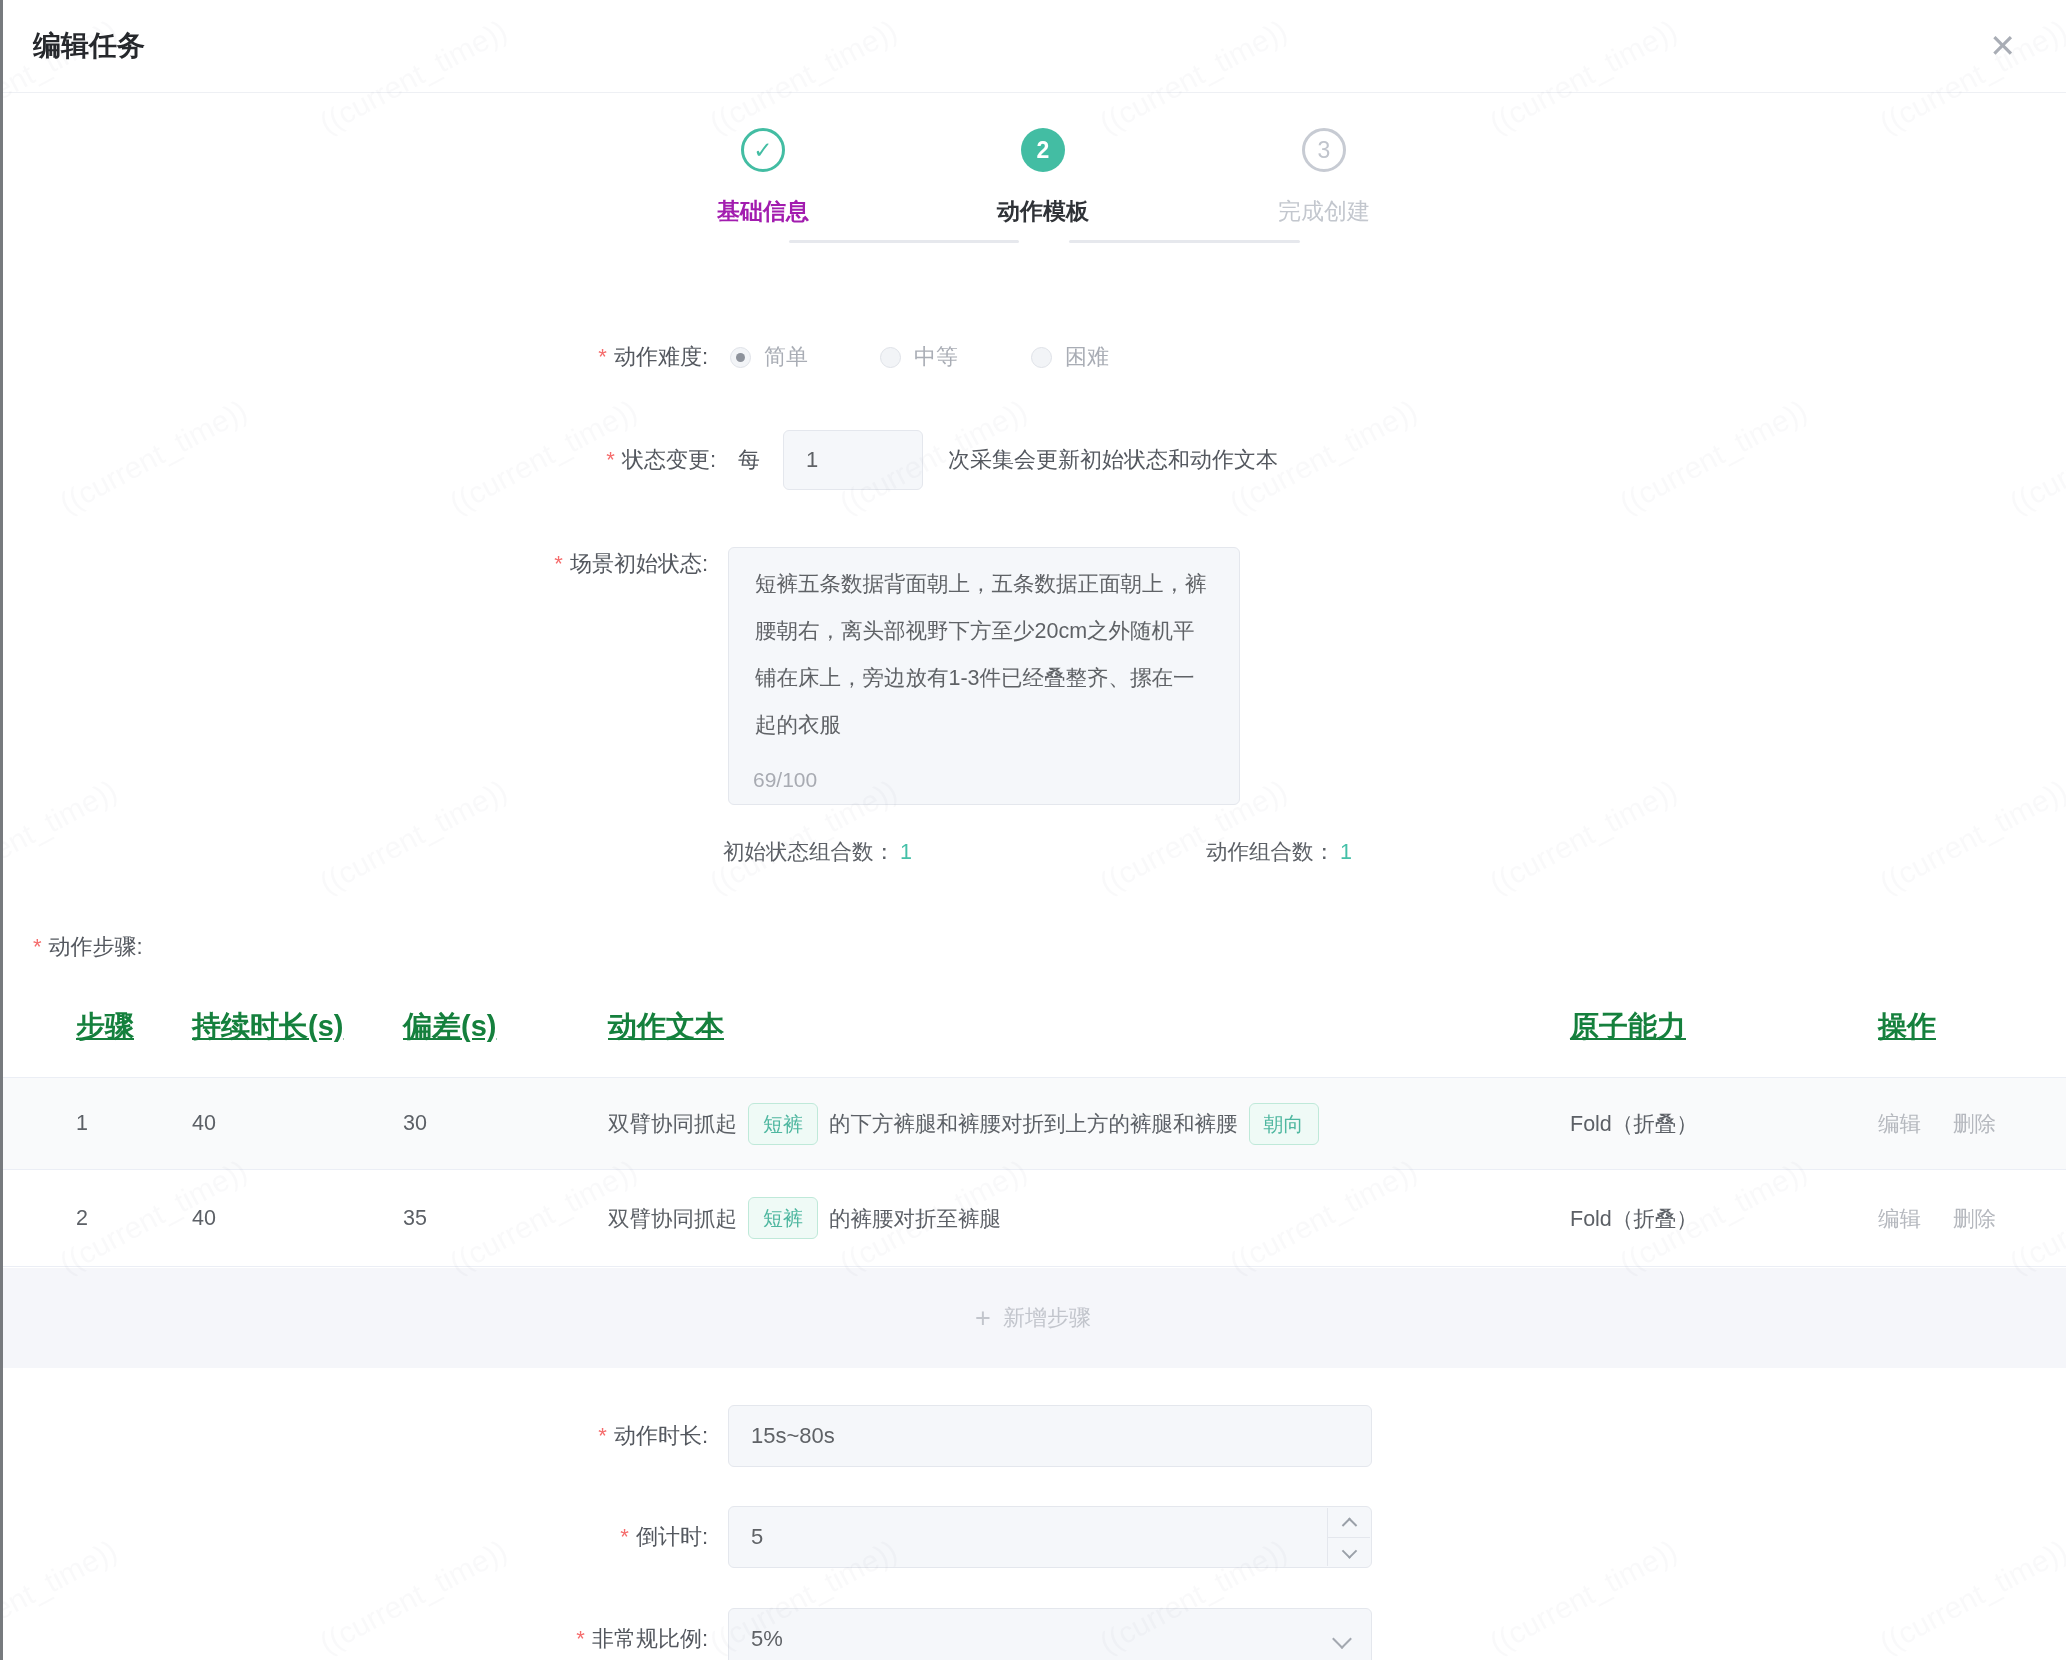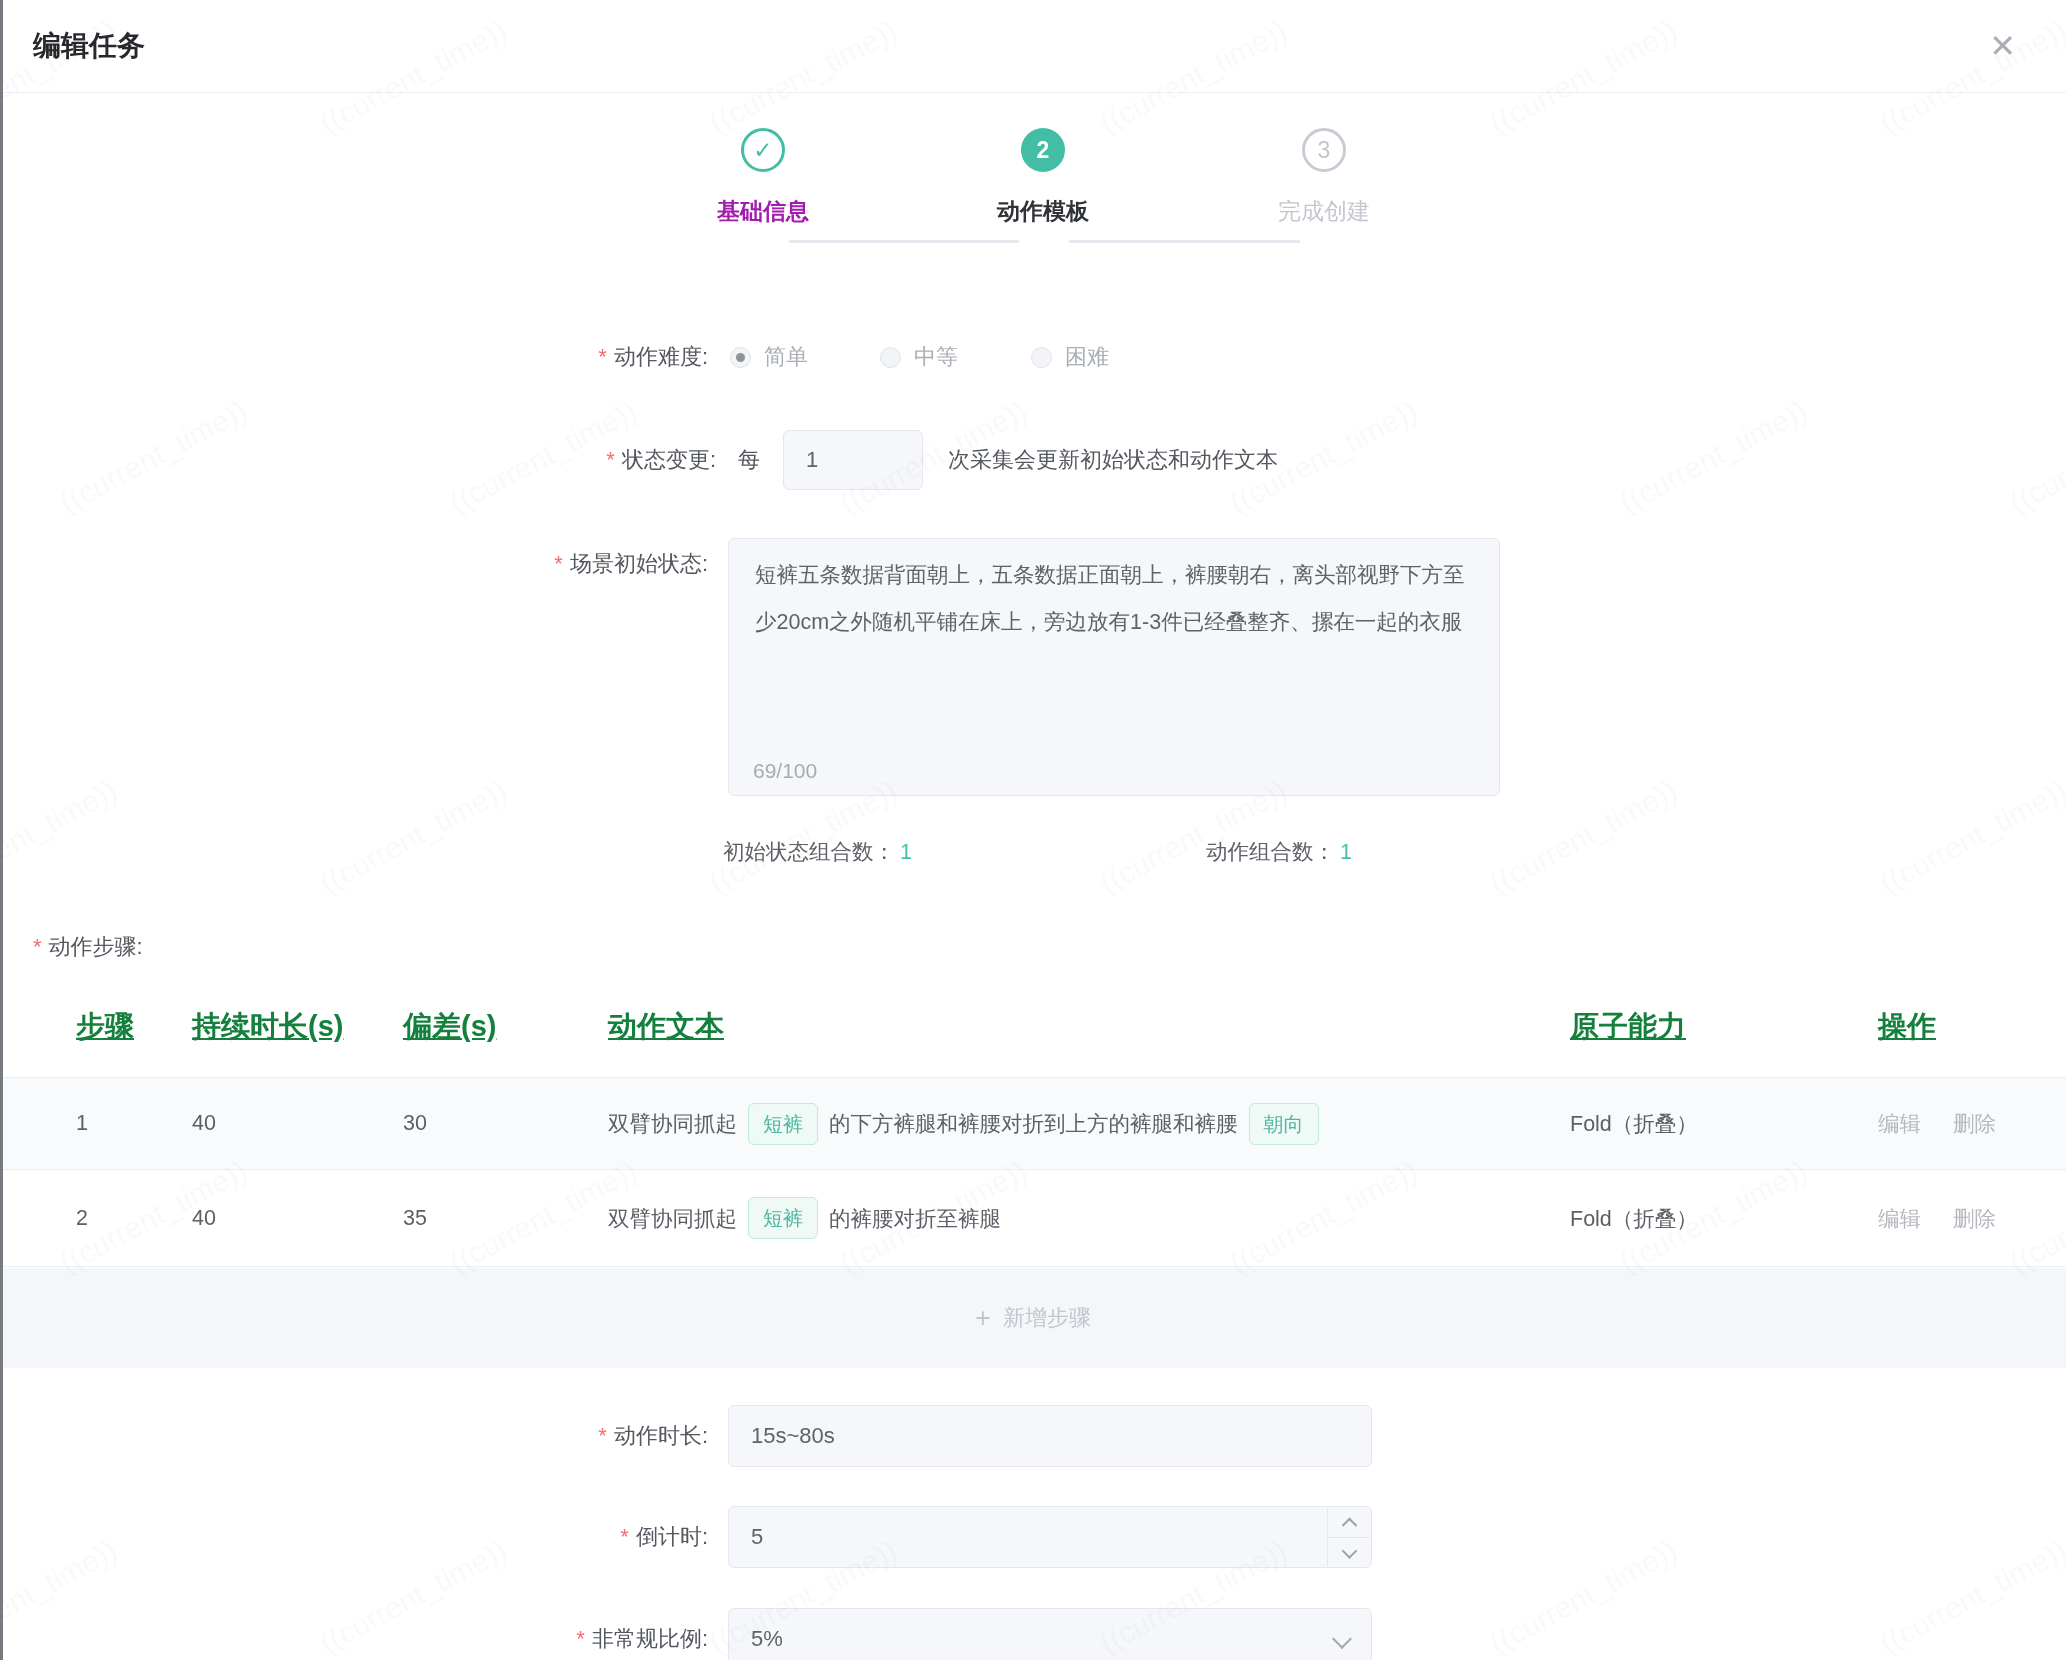--- a/index.html
+++ b/index.html
@@ -52,21 +52,21 @@
   .row-state{position:absolute;top:430px;left:0;right:0;height:60px;margin-left:8px;}
   .row-state .f-label{top:0;line-height:60px;}
   .sc-prefix{position:absolute;left:730px;line-height:60px;font-size:22px;color:#54585f;}
   .sc-input{left:775px;top:0;width:140px;height:60px;}
   .sc-input .val{line-height:58px;}
   .sc-suffix{position:absolute;left:940px;line-height:60px;font-size:22px;color:#54585f;}
 
   
   .row-initial{position:absolute;top:534px;left:0;right:0;height:258px;}
   .row-initial .f-label{top:0;line-height:60px;}
-  .ta-box{left:728px;top:4px;width:772px;height:258px;}
+  .ta-box{left:728px;top:13px;width:512px;height:258px;}
   .ta-text{padding:13px 24px 0 26px;font-size:21.5px;line-height:47px;color:#5f6266;}
   .ta-counter{position:absolute;left:24px;bottom:12px;font-size:21px;color:#a8abb2;}
 
   
   .row-combos{position:absolute;top:830px;left:0;right:0;height:44px;font-size:21.5px;}
   .combo-item{position:absolute;line-height:44px;color:#5c6066;}
   .combo-1{left:723px;}
   .combo-2{left:1206px;}
   .combo-val{color:#45c0a8;margin-left:5px;}
 

